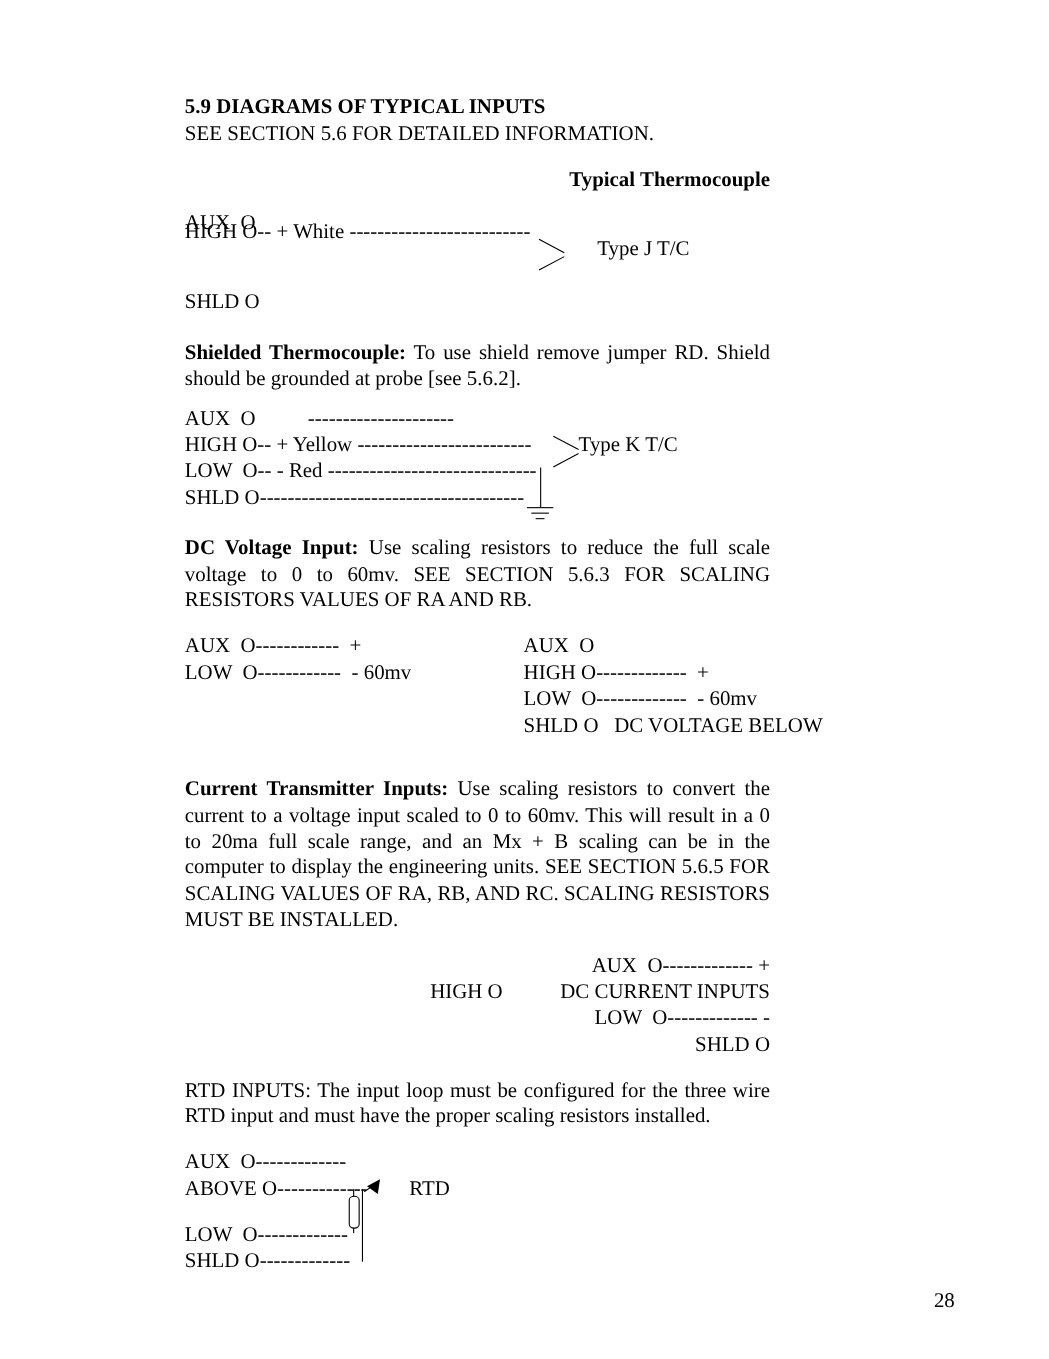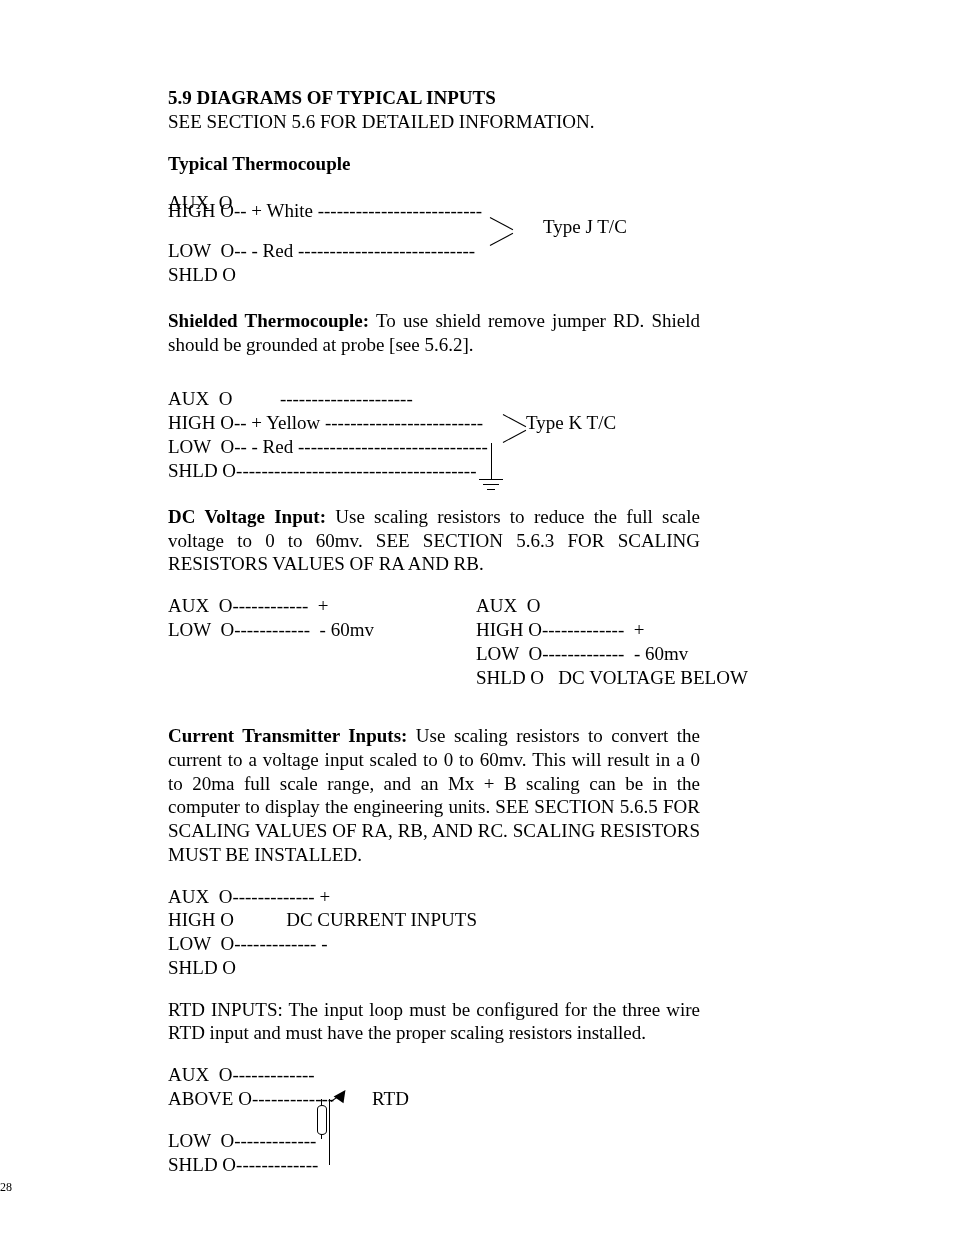--- a/index.html
+++ b/index.html
@@ -19,35 +19,36 @@
     position: relative;
   }
   .heading {
     font-weight: bold;
   }
   .subheading {
     font-weight: bold;
   }
   .block {
     margin-top: 18px;
+    text-align: right;
   }
   .justify {
     text-align: justify;
   }
   .diagram {
     font-family: "Times New Roman", Times, serif;
     white-space: pre;
   }
   .pagefoot {
     position: absolute;
     left: 0;
     right: 0;
     bottom: 40px;
-    text-align: left;
-    font-size: 12px;
+    text-align: right;
+    font-size: 19px;
   }
   .run-label {
     font-weight: bold;
   }
 
   
   .tc-arrow {
     position: absolute;
     left: 322px;
     top: 1px;
@@ -64,21 +65,21 @@
     height: 0;
     border-top: 1.3px solid #000;
     transform-origin: left center;
   }
   .tc-arrow::before { top: 0;    transform: rotate(28deg); }
   .tc-arrow::after  { top: 28px; transform: rotate(-28deg); }
 
   
   .typek-group {
     position: relative;
-    margin-top: 30px;
+    margin-top: 12px;
     height: 118px;
   }
   .typek-group .line1 { position: absolute; top: 0;  left: 0; }
   .typek-group .line2 { position: absolute; top: 24px; left: 0; }
   .typek-group .line3 { position: absolute; top: 48px; left: 0; }
   .typek-group .line4 { position: absolute; top: 72px; left: 0; }
   .typek-label { position: absolute; top: 24px; left: 358px; }
 
   .tc-arrow-k {
     position: absolute;
@@ -218,21 +219,20 @@
   <div>
     <span class="heading"><span>5.9</span> <span>DIAGRAMS OF TYPICAL INPUTS</span></span>
   </div>
   <div>SEE SECTION 5.6 FOR DETAILED INFORMATION.</div>
 
   <div class="block subheading">Typical Thermocouple</div>
 
   <div class="thermo-group">
     <div class="t-line t1">AUX  O</div>
     <div class="t-line t2">HIGH O-- + White --------------------------</div>
-    <div class="t-line t3">LOW  O-- - Red ----------------------------</div>
     <div class="t-line t4">SHLD O</div>
     <div class="thermo-label">Type J T/C</div>
     <div class="tc-arrow" style="top:26px;"></div>
   </div>
 
   <div class="block justify">
     <span class="run-label">Shielded Thermocouple:</span><span>  To use shield remove jumper RD.  Shield should be grounded at probe [see 5.6.2].</span>
   </div>
 
   <div class="typek-group">

